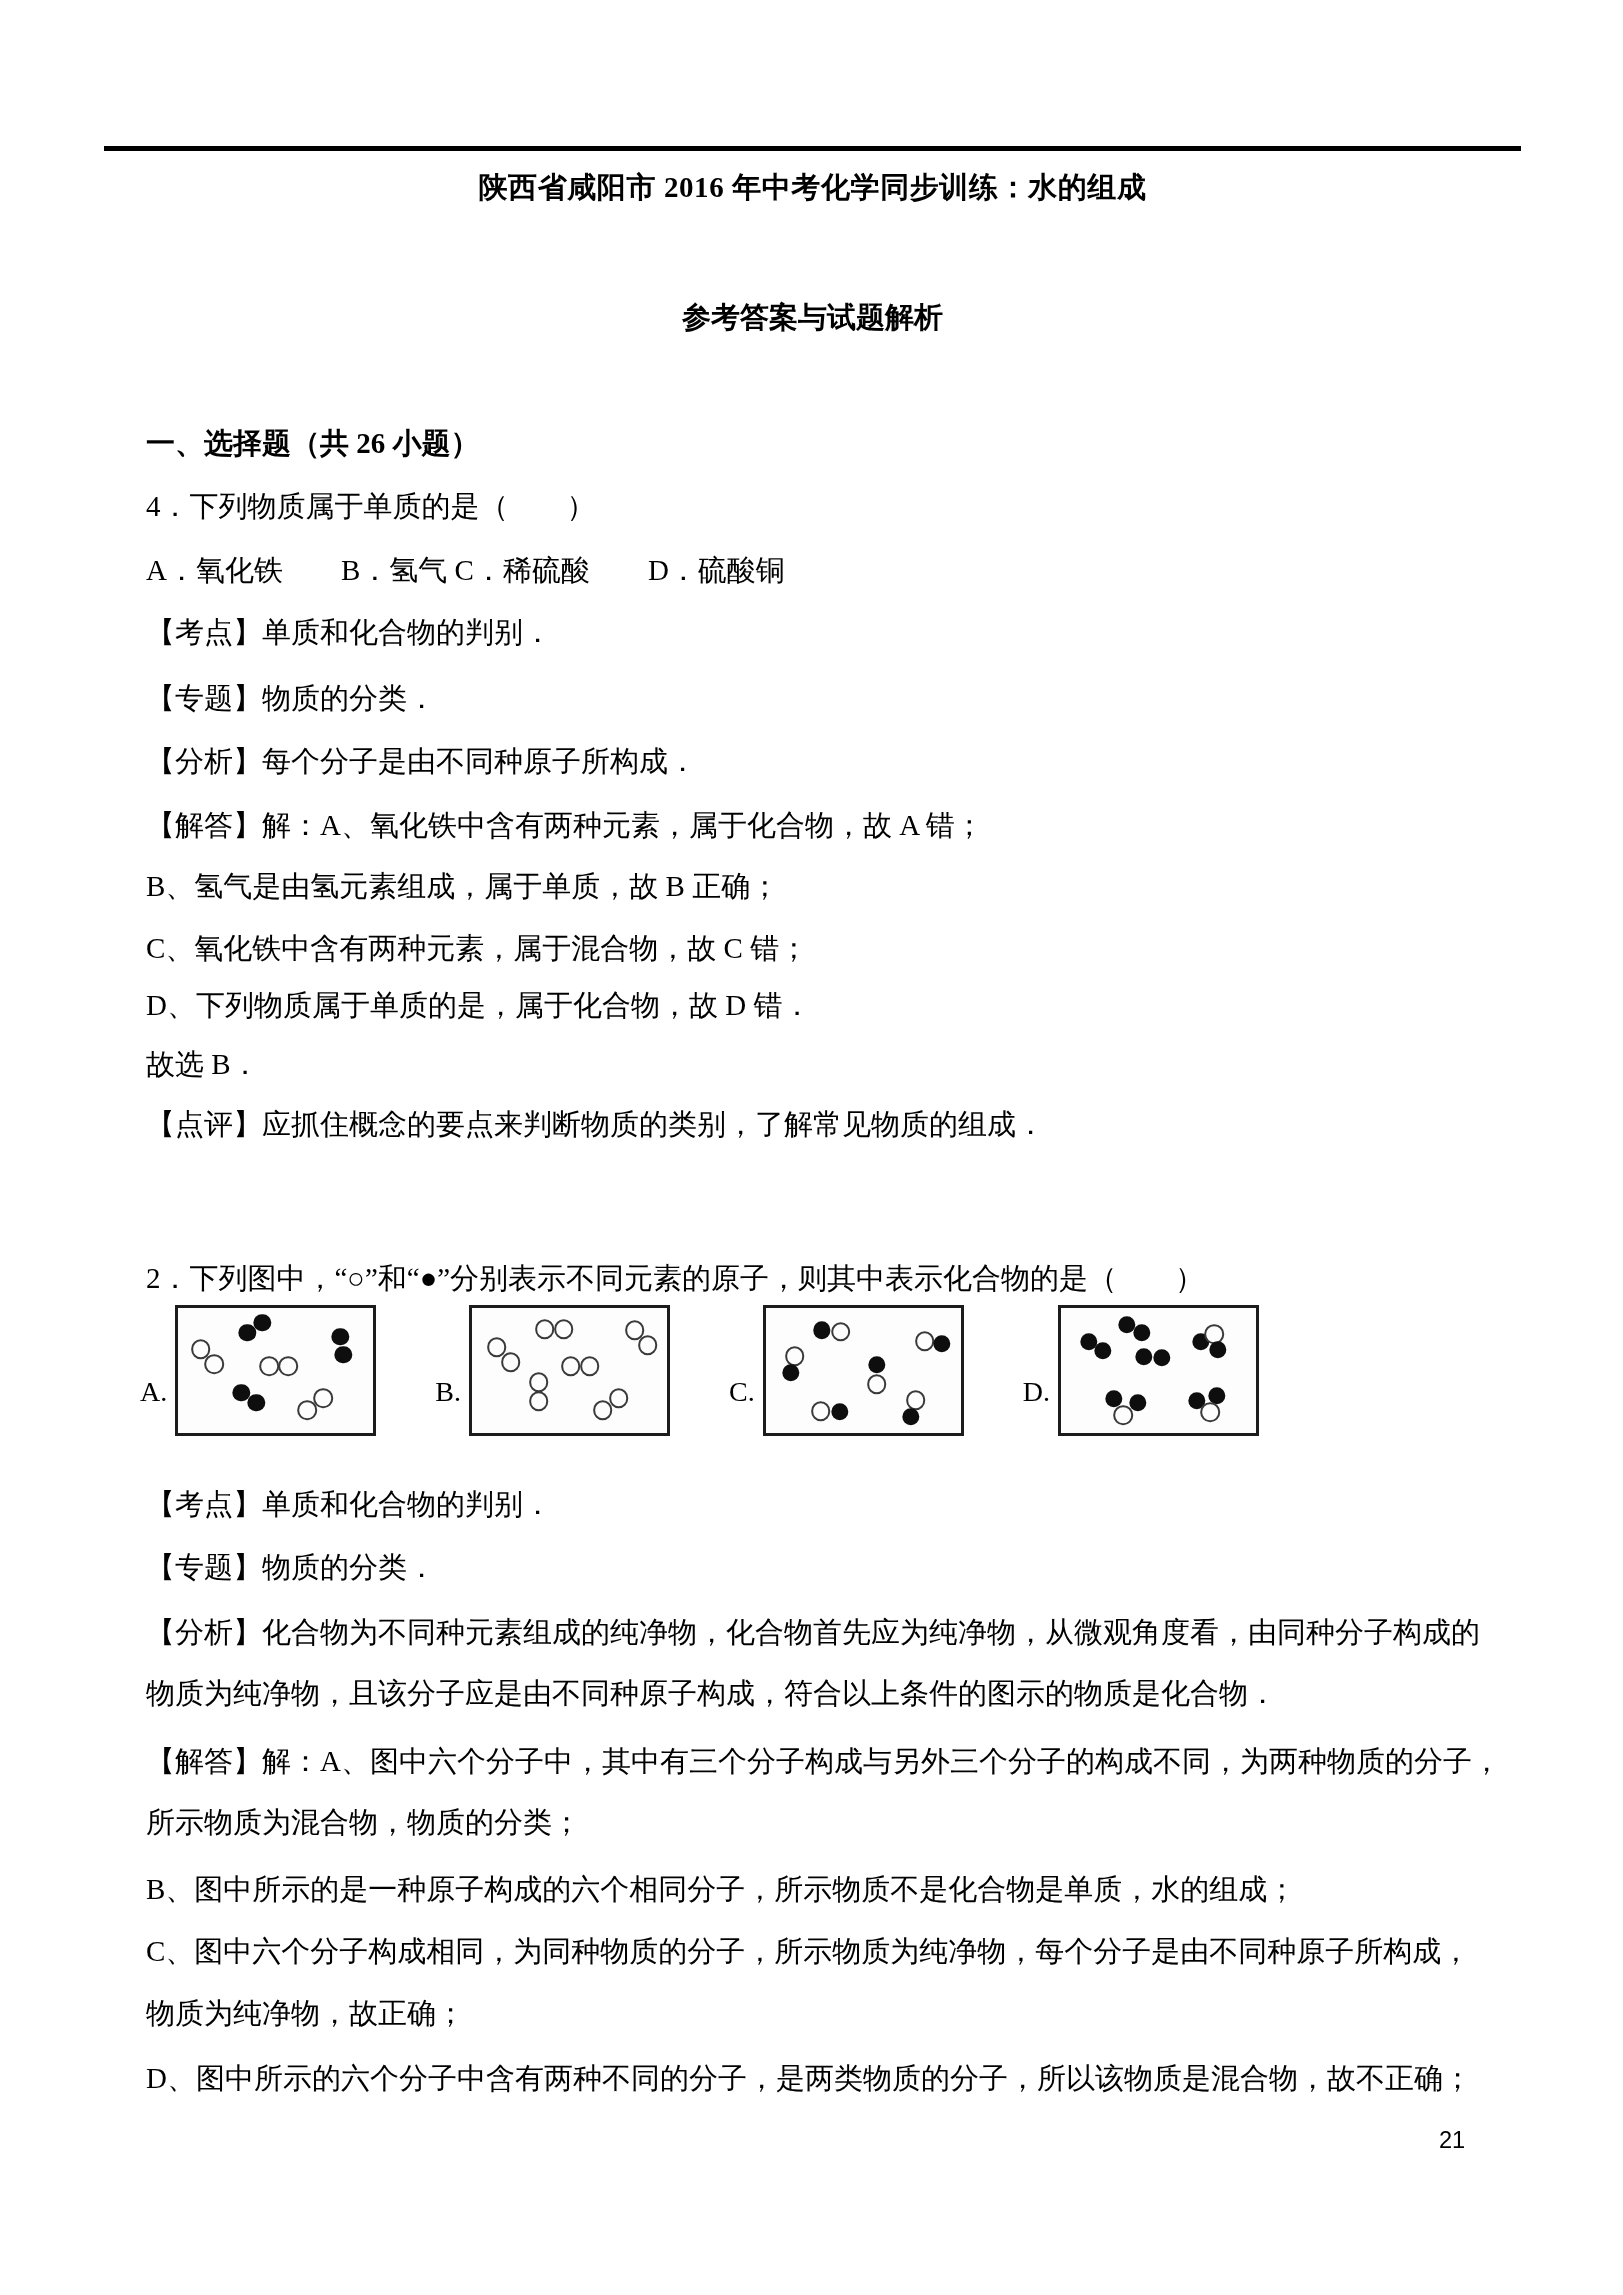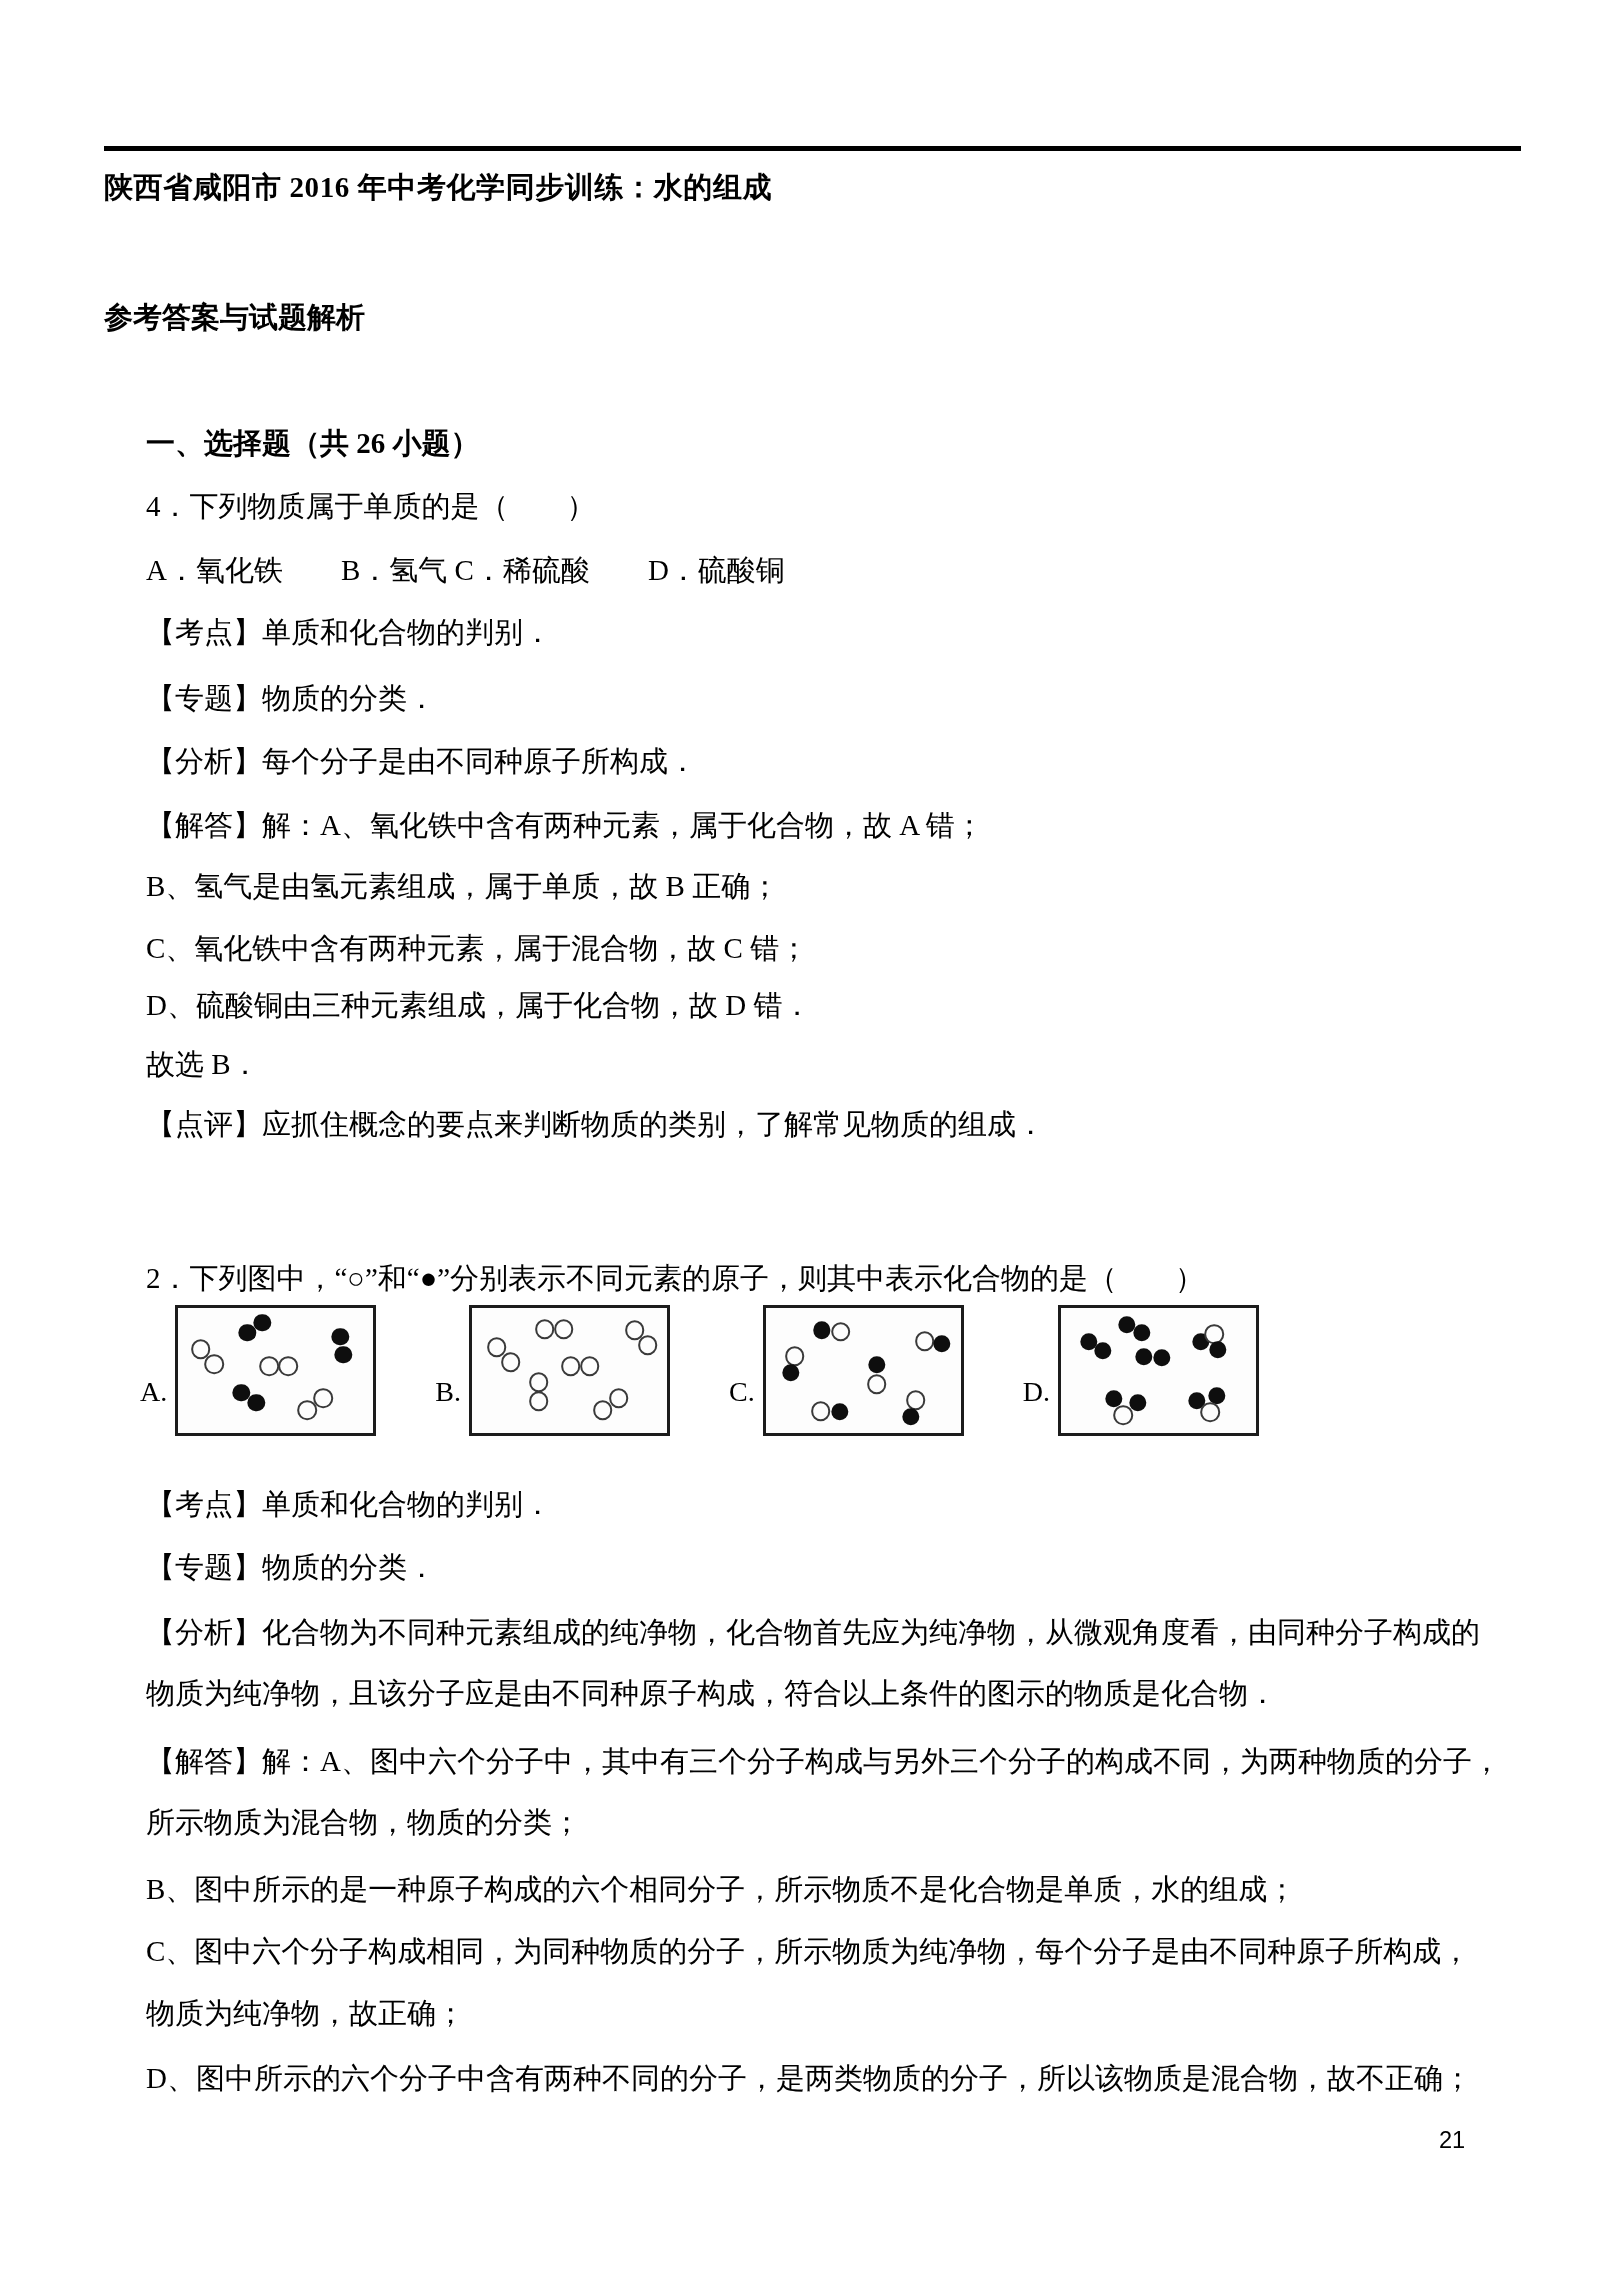--- a/index.html
+++ b/index.html
@@ -2,21 +2,21 @@
 <html style="font-size:9px"><head>
 <meta charset="utf-8">
 <style>
   html,body{margin:0;padding:0;}
   body{
     width:1623px;height:2295px;position:relative;background:#ffffff;color:#000;
     font-family:"Liberation Serif","DejaVu Serif",serif;
     overflow:hidden;
   }
   .rule{position:absolute;left:104px;top:146px;width:1417px;height:4.5px;background:#000;}
-  .centerband{position:absolute;left:104px;width:1417px;text-align:left;}
+  .centerband{position:absolute;left:104px;width:1417px;text-align:center;}
   .title{top:168px;font-size:29px;font-weight:bold;letter-spacing:0.6px;}
   .subtitle{top:298px;font-size:29px;font-weight:bold;}
   .line{
     position:absolute;left:146px;height:52px;display:flex;align-items:center;
     font-size:29px;white-space:pre;letter-spacing:0px;
   }
   .bold{font-weight:bold;}
   .figrow{
     position:absolute;left:140px;top:1305px;width:1119px;
     display:flex;justify-content:space-between;align-items:flex-start;
@@ -49,21 +49,21 @@
 <div class="line bold" style="top:418px">一、选择题（共 26 小题）</div>
 
 <div class="line" style="top:481px">4．下列物质属于单质的是（　　）</div>
 <div class="line" style="top:545px">A．氧化铁　　B．氢气 C．稀硫酸　　D．硫酸铜</div>
 <div class="line" style="top:607px">【考点】单质和化合物的判别．</div>
 <div class="line" style="top:673px">【专题】物质的分类．</div>
 <div class="line" style="top:736px">【分析】每个分子是由不同种原子所构成．</div>
 <div class="line" style="top:800px">【解答】解：A、氧化铁中含有两种元素，属于化合物，故 A 错；</div>
 <div class="line" style="top:861px">B、氢气是由氢元素组成，属于单质，故 B 正确；</div>
 <div class="line" style="top:923px">C、氧化铁中含有两种元素，属于混合物，故 C 错；</div>
-<div class="line" style="top:980px">D、硫酸铜由三种元素组成，属于化合物，故 D 错．</div>
+<div class="line" style="top:980px">D、下列物质属于单质的是，属于化合物，故 D 错．</div>
 <div class="line" style="top:1039px">故选 B．</div>
 <div class="line" style="top:1099px">【点评】应抓住概念的要点来判断物质的类别，了解常见物质的组成．</div>
 
 <div class="line" style="top:1253px">2．下列图中，“○”和“●”分别表示不同元素的原子，则其中表示化合物的是（　　）</div>
 
 <div class="figrow">
   <div class="figgroup">
     <span class="figlabel">A.</span>
     <div class="figbox">
         <span class="atom b" style="left: 69px; top: 25px;"></span>

